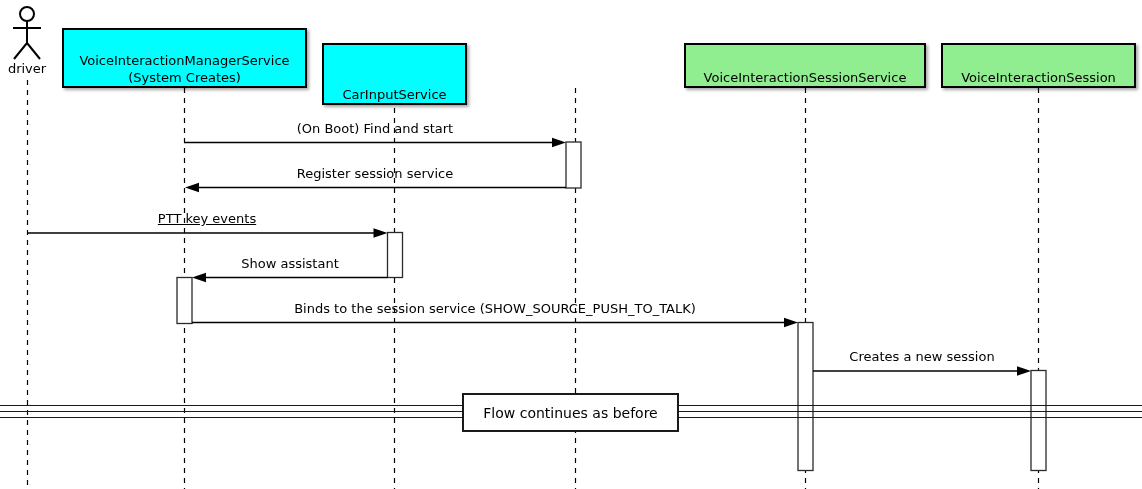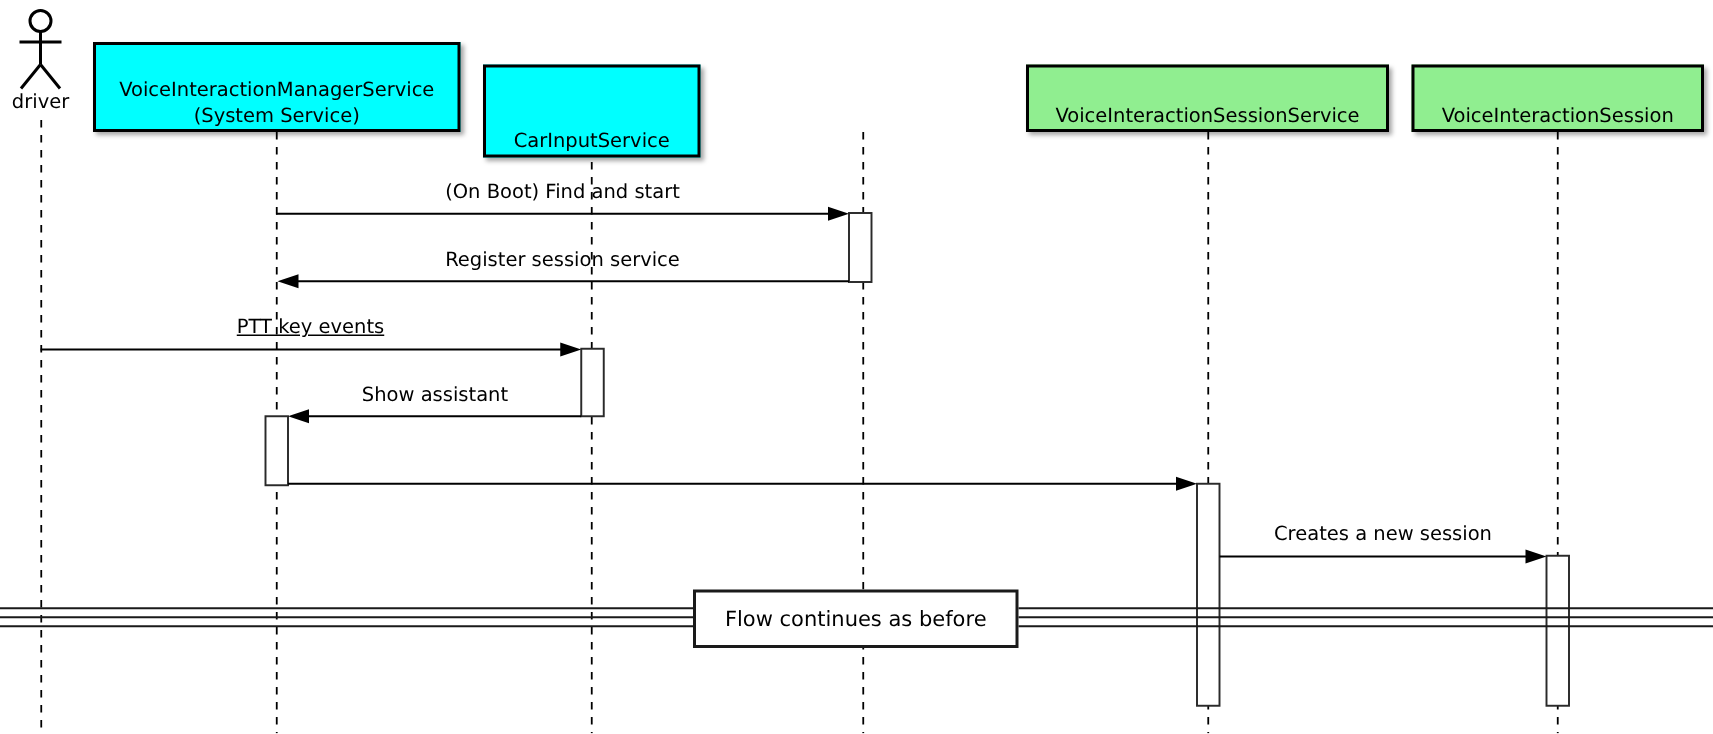--- a/index.html
+++ b/index.html
@@ -107,36 +107,37 @@
       <line x1="0" y1="405.5" x2="1142" y2="405.5"></line>
       <line x1="0" y1="411.5" x2="1142" y2="411.5"></line>
       <line x1="0" y1="417.5" x2="1142" y2="417.5"></line>
     </g>
   </svg>
 
   <div class="actor-label">driver</div>
 
   <div class="participant" style="left: 62px; top: 28px; width: 245px; height: 60px; background: rgb(0, 255, 255);">
     <span>VoiceInteractionManagerService</span>
-    <span>(System Service)</span>
+    <span>(System Creates)</span>
   </div>
   <div class="participant" style="left: 322px; top: 43px; width: 145px; height: 62px; background: rgb(0, 255, 255);">
     <span>CarInputService</span>
 
   </div>
   <div class="participant" style="left: 684px; top: 43px; width: 242px; height: 45px; background: rgb(144, 238, 144);">
     <span>VoiceInteractionSessionService</span>
 
   </div>
   <div class="participant" style="left: 941px; top: 43px; width: 195px; height: 45px; background: rgb(144, 238, 144);">
     <span>VoiceInteractionSession</span>
 
   </div>
 
   <div class="msg-label" style="left:225px; top:121px; width:300px;">(On Boot) Find and start</div>
   <div class="msg-label" style="left:225px; top:166px; width:300px;">Register session service</div>
   <div class="msg-label" style="left:57px; top:211px; width:300px;text-decoration:underline;">PTT key events</div>
   <div class="msg-label" style="left:140px; top:256px; width:300px;">Show assistant</div>
+  <div class="msg-label" style="left:245px; top:301px; width:500px;">Binds to the session service (SHOW_SOURCE_PUSH_TO_TALK)</div>
   <div class="msg-label" style="left:772px; top:349px; width:300px;">Creates a new session</div>
 
   <div class="divider-label">Flow continues as before</div>
 
 </div>
 
 </body></html>

